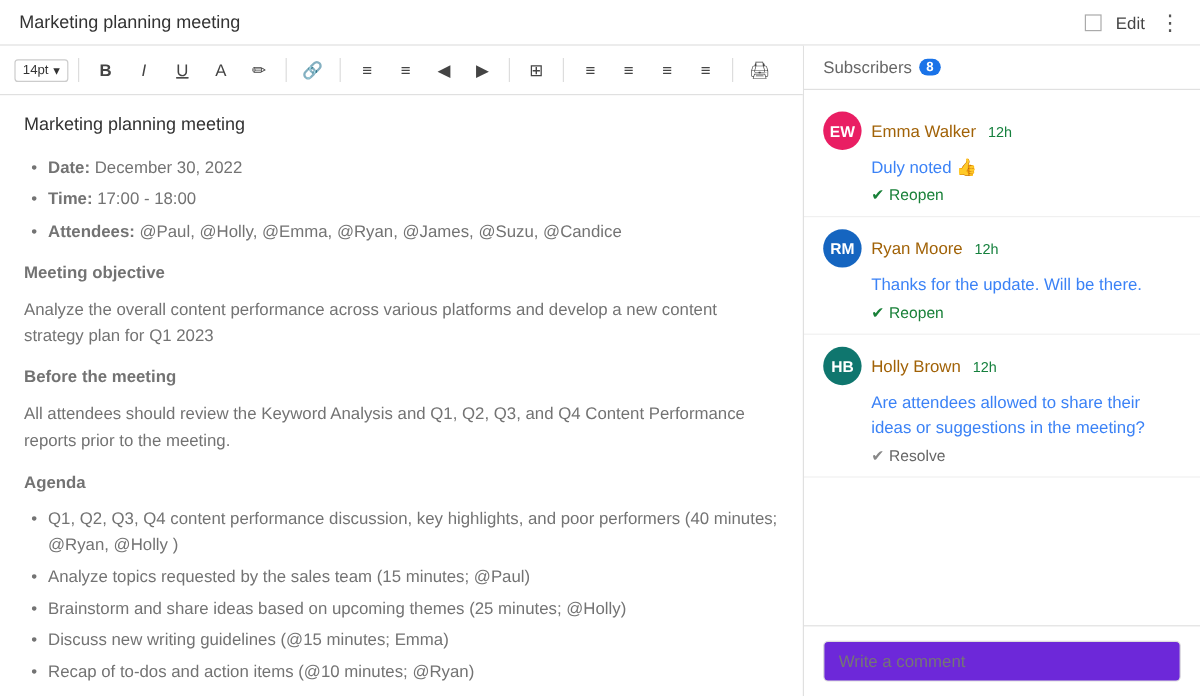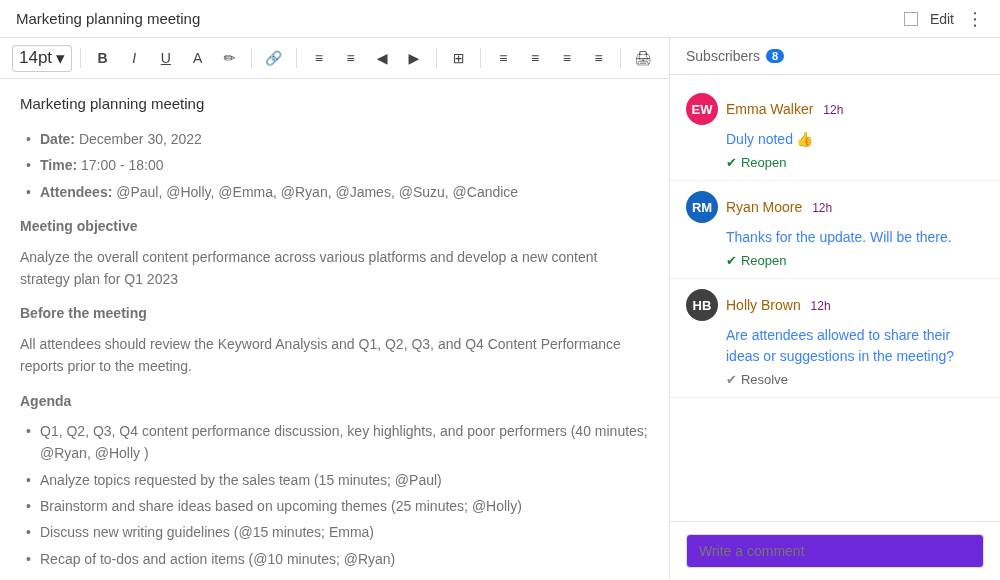--- a/index.html
+++ b/index.html
@@ -22,21 +22,21 @@
     
     .doc-panel { flex: 1; overflow-y: auto; padding: 0; border-right: 1px solid #e0e0e0; }
 
     
     .toolbar {
       display: flex; align-items: center; gap: 4px; padding: 6px 12px;
       border-bottom: 1px solid #e0e0e0; background: #fff; flex-wrap: nowrap;
     }
     .font-size-select {
       display: flex; align-items: center; border: 1px solid #ccc; border-radius: 3px;
-      padding: 2px 6px; font-size: 17px; color: #333; cursor: pointer; gap: 4px;
+      padding: 2px 6px; font-size: 11px; color: #333; cursor: pointer; gap: 4px;
     }
     .toolbar-sep { width: 1px; height: 20px; background: #ddd; margin: 0 4px; }
     .tb-btn {
       width: 28px; height: 28px; display: flex; align-items: center; justify-content: center;
       border-radius: 3px; cursor: pointer; color: #444; font-size: 14px; border: none; background: transparent;
     }
     .tb-btn.bold { font-weight: bold; }
     .tb-btn.italic { font-style: italic; }
     .tb-btn.underline { text-decoration: underline; }
 
@@ -71,21 +71,21 @@
     .comments-list { flex: 1; overflow-y: auto; padding: 8px 0; }
     .comment-item { padding: 10px 16px; border-bottom: 1px solid #f0f0f0; }
     .comment-header { display: flex; align-items: center; gap: 8px; margin-bottom: 4px; }
     .avatar {
       width: 32px; height: 32px; border-radius: 50%; display: flex;
       align-items: center; justify-content: center; font-size: 13px; font-weight: bold;
       color: #fff; flex-shrink: 0;
     }
     .comment-meta { flex: 1; }
     .comment-author { font-size: 14px; font-weight: 500; color: #a16207; }
-    .comment-time { font-size: 12px; color: #701a75; margin-left: 6px; }
+    .comment-time { font-size: 12px; color: #15803d; margin-left: 6px; }
     .comment-text { font-size: 14px; color: #3b82f6; line-height: 1.5; margin: 4px 0 4px 40px; }
     .reopen-btn {
       display: inline-flex; align-items: center; gap: 4px;
       font-size: 13px; color: #188038; cursor: pointer; margin-left: 40px;
     }
     .reopen-btn .check-icon { color: #188038; font-size: 13px; }
     .resolve-btn {
       display: inline-flex; align-items: center; gap: 4px;
       font-size: 13px; color: #666; cursor: pointer; margin-left: 40px;
     }
@@ -219,21 +219,21 @@
         </div>
         <div class="comment-text">Thanks for the update. Will be there.</div>
         <div class="reopen-btn">
           <span class="check-icon">✔</span>
           <span>Reopen</span>
         </div>
       </div>
 
       <div class="comment-item">
         <div class="comment-header">
-          <div class="avatar" style="background:#404040;">HB</div>
+          <div class="avatar" style="background:#0f766e;">HB</div>
           <div class="comment-meta">
             <span class="comment-author">Holly Brown</span>
             <span class="comment-time">12h</span>
           </div>
         </div>
         <div class="comment-text">Are attendees allowed to share their ideas or suggestions in the meeting?</div>
         <div class="resolve-btn">
           <span class="check-icon" style="color:#888;">✔</span>
           <span>Resolve</span>
         </div>

